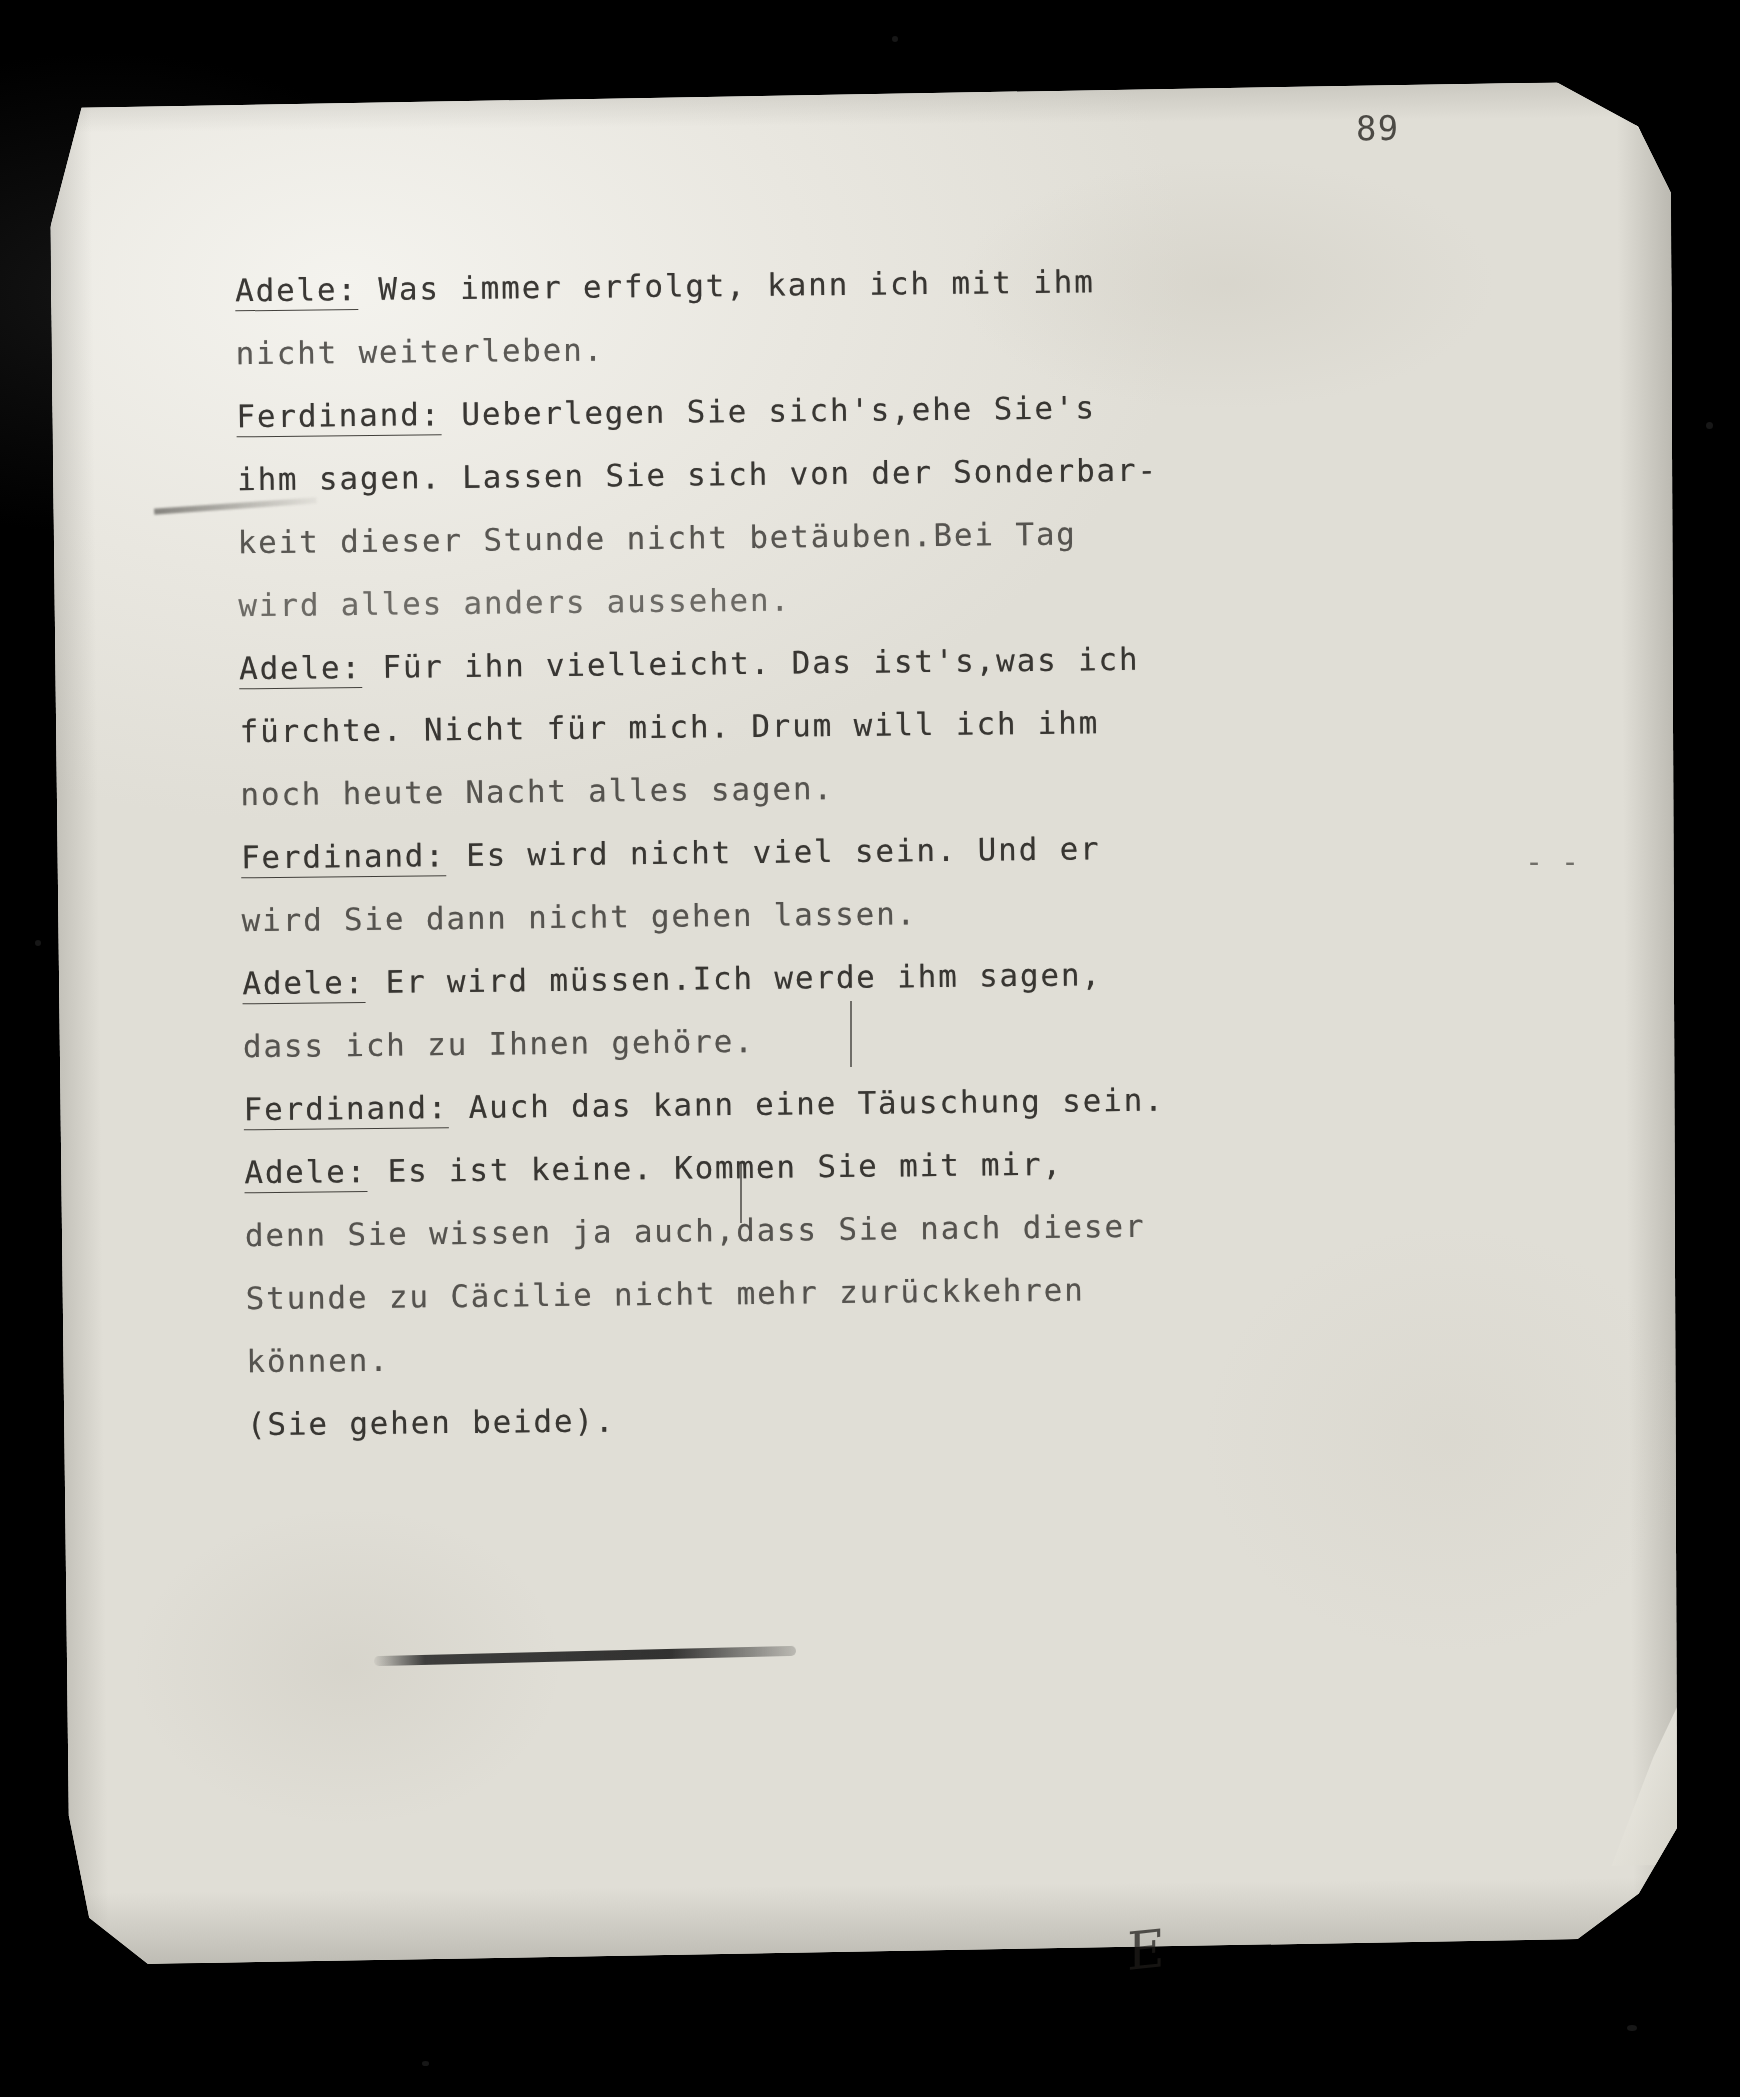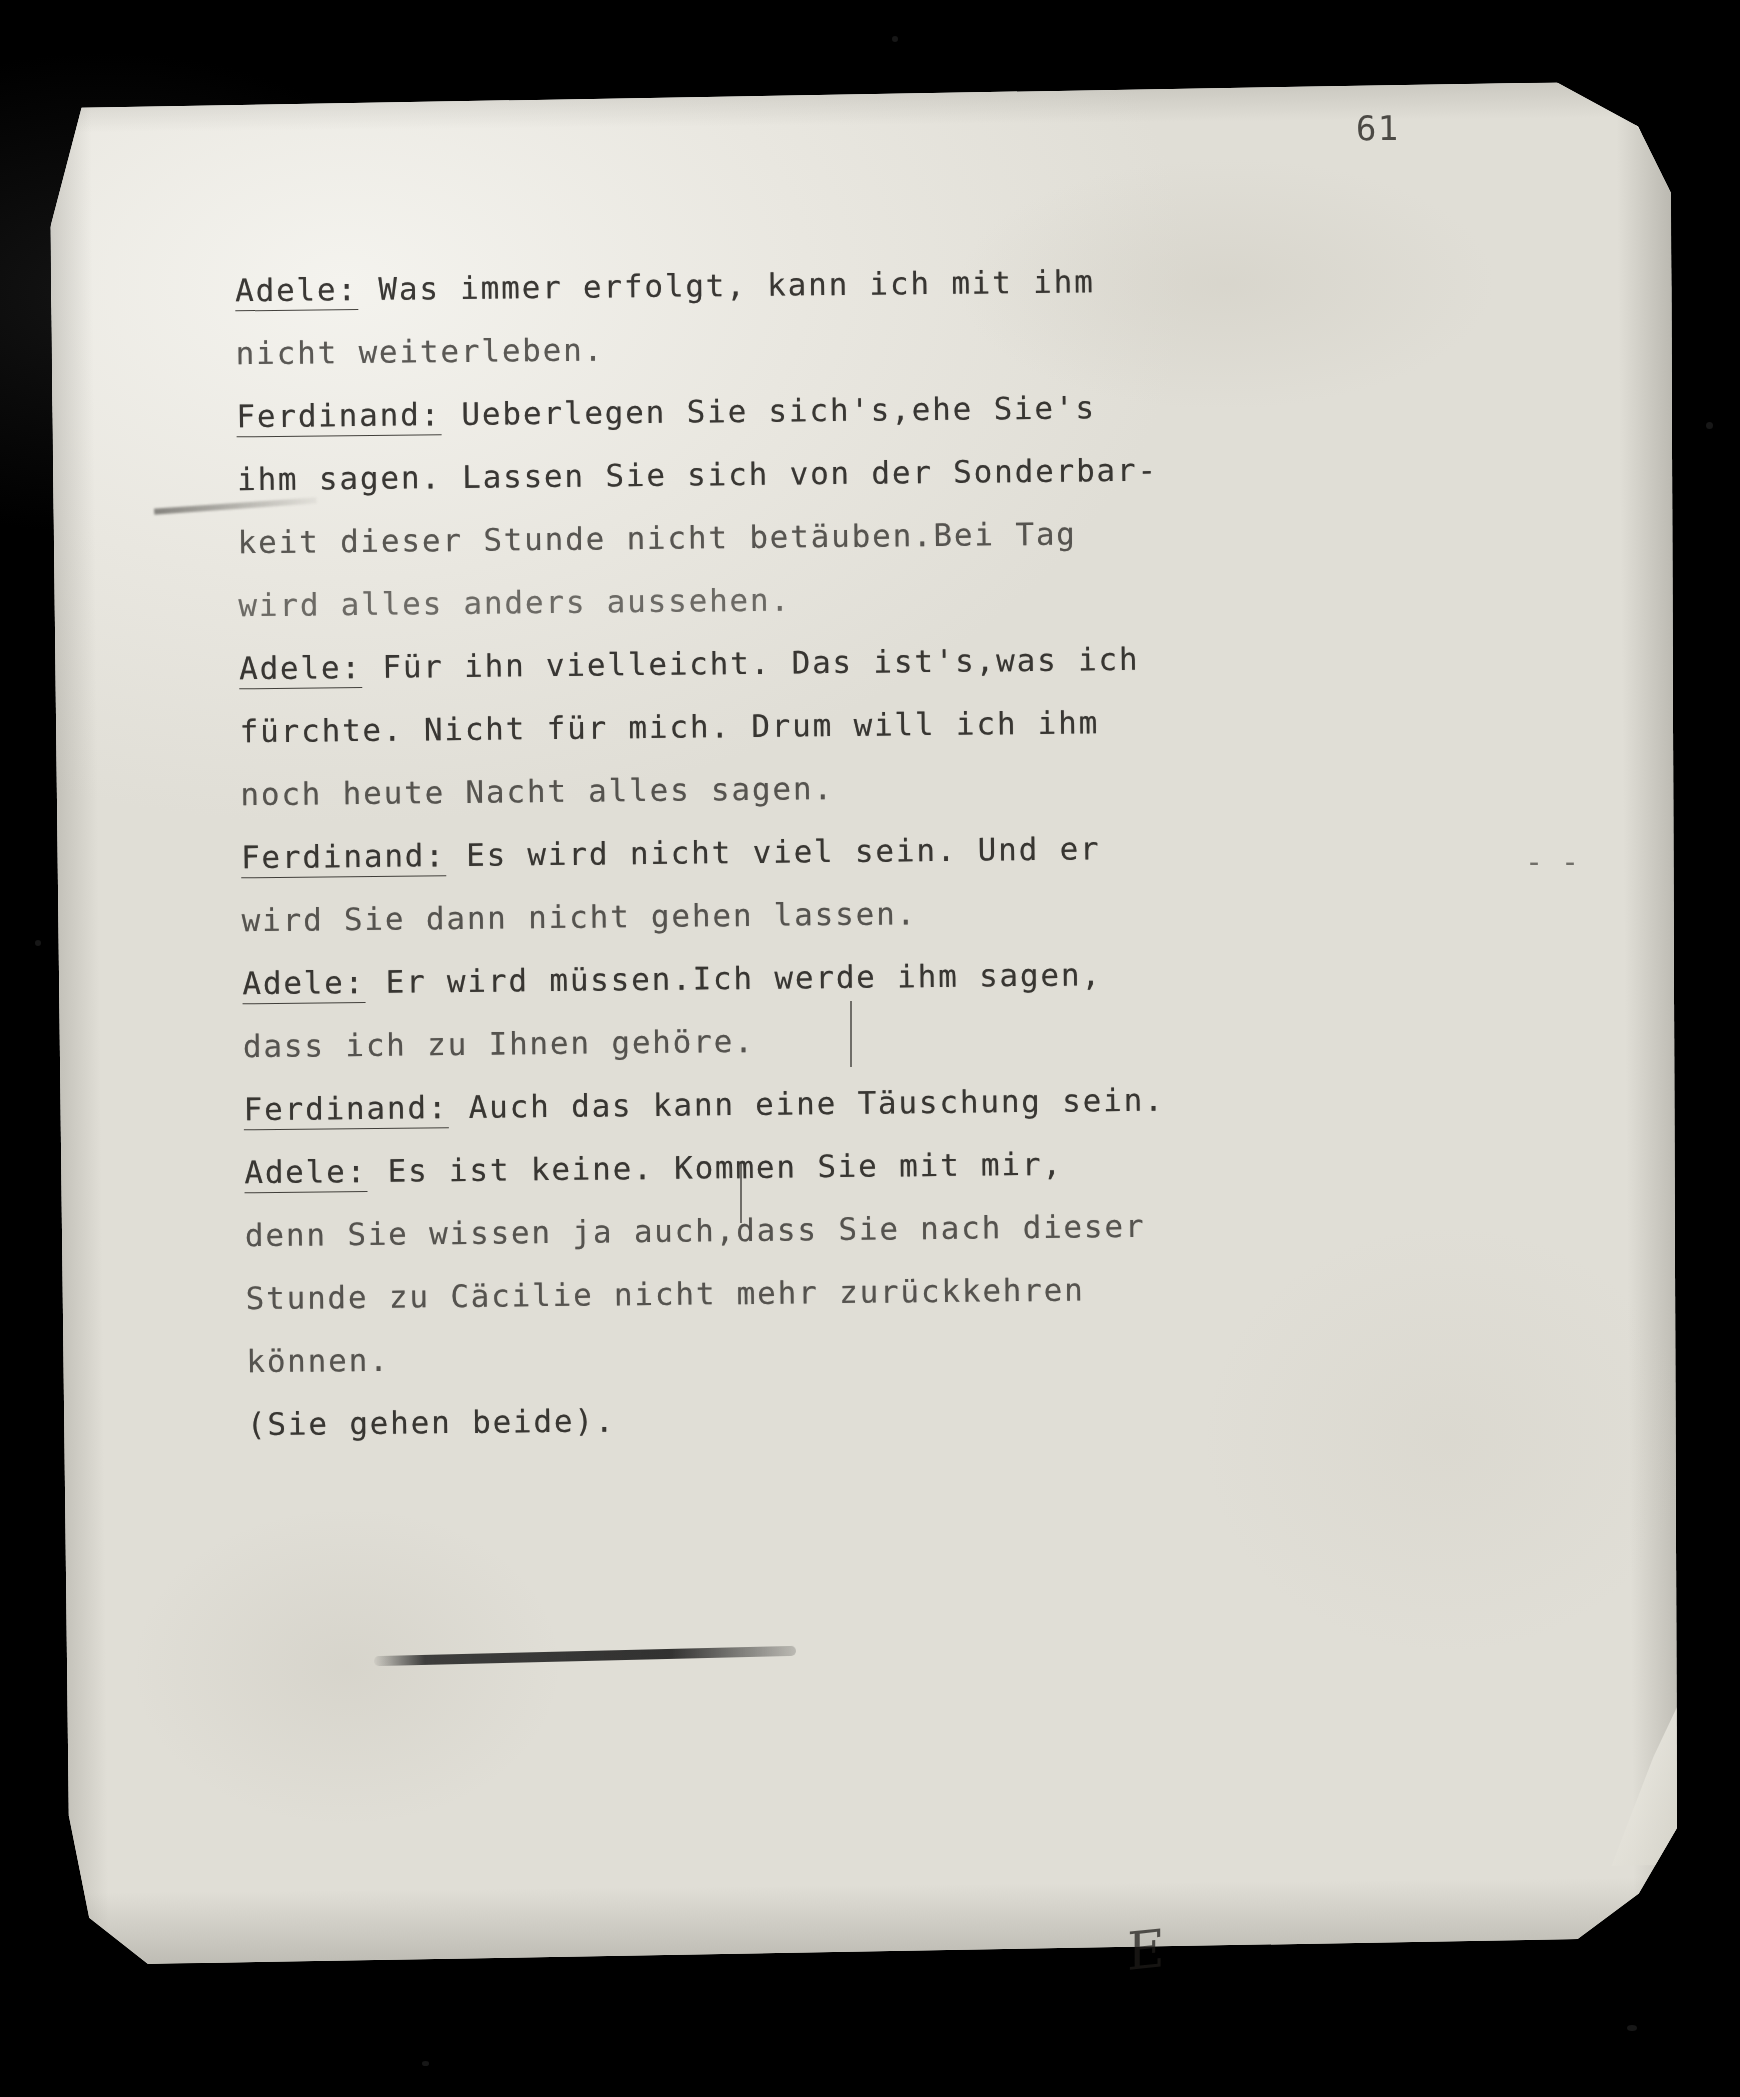--- a/index.html
+++ b/index.html
@@ -196,21 +196,21 @@
 <div id="paper">
   <div class="edge-shade"></div>
   <div id="corner-tr"></div>
   <div id="corner-br"></div>
 
   <div class="stain" style="left:904px; top:72px; width:542px; height:253px; background:radial-gradient(ellipse at center, rgba(210,207,197,.55), rgba(210,207,197,0) 70%);"></div>
   <div class="stain" style="left:72px; top:1416px; width:422px; height:313px; background:radial-gradient(ellipse at center, rgba(204,201,191,.45), rgba(204,201,191,0) 72%);"></div>
   <div class="stain" style="left:1145px; top:1145px; width:482px; height:422px; background:radial-gradient(ellipse at center, rgba(212,209,199,.4), rgba(212,209,199,0) 72%);"></div>
 </div>
 
-<div id="page-number">61</div>
+<div id="page-number">89</div>
 
 <div id="mark-left"></div>
 <div id="mark-right-dash">- -</div>
 <div id="mark-signature">E</div>
 
 <div id="typed">
 
   <div class="line"><span class="spk">Adele:</span><span> Was immer erfolgt, kann ich mit ihm</span></div>
 
   <div class="line ink-light"><span>nicht weiterleben.</span></div>

